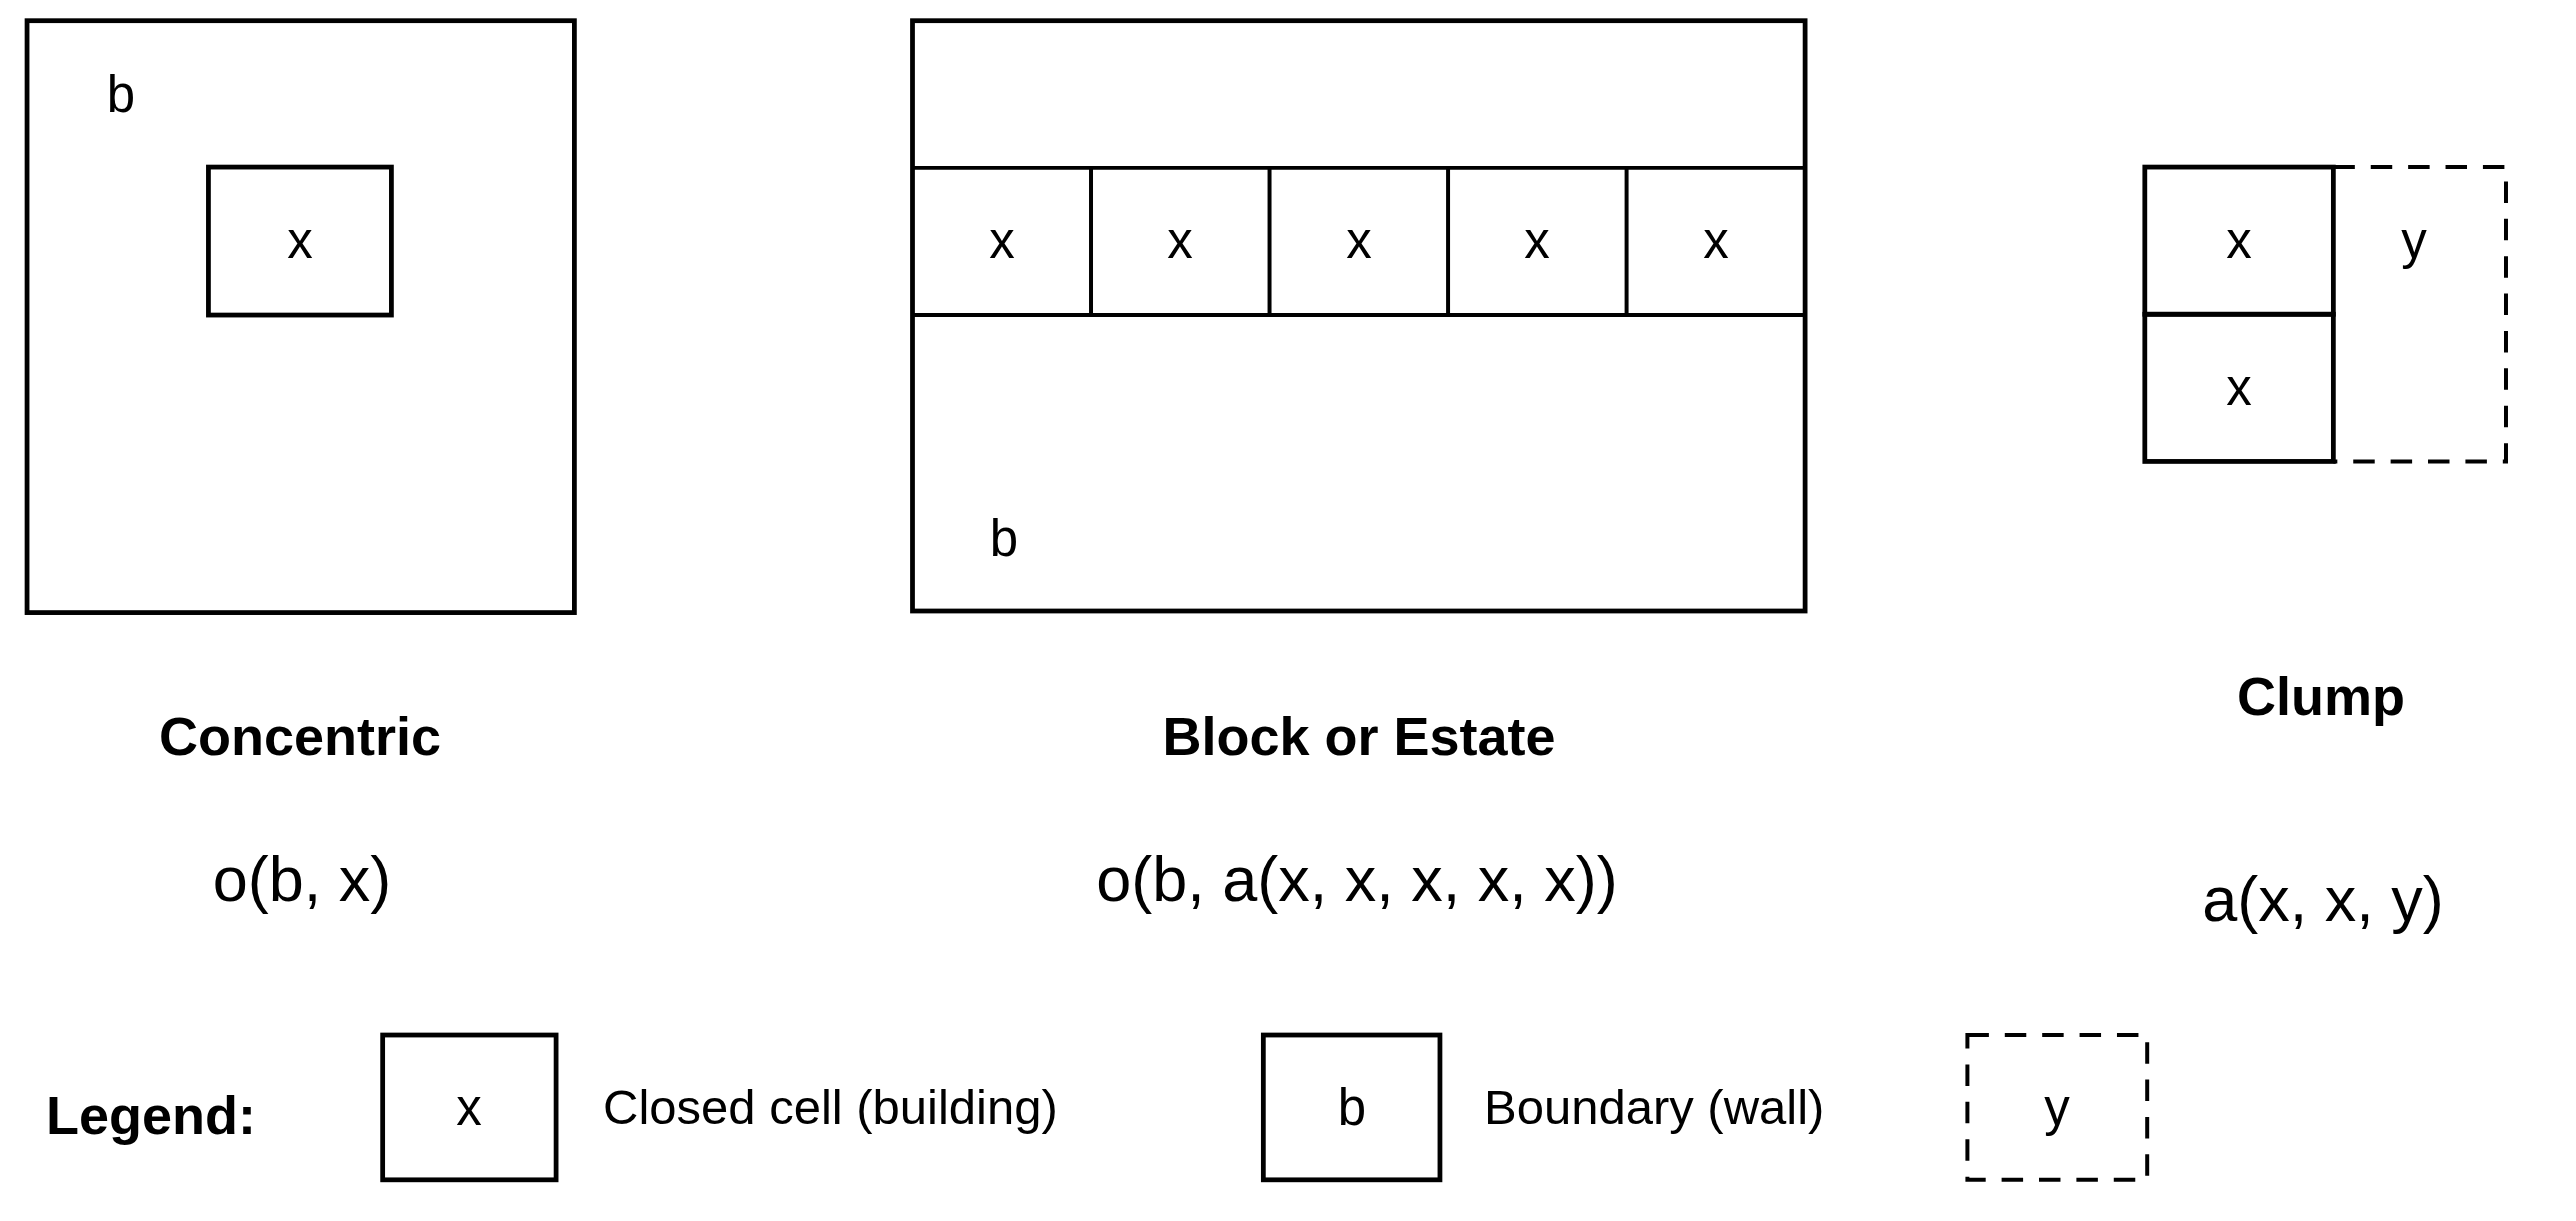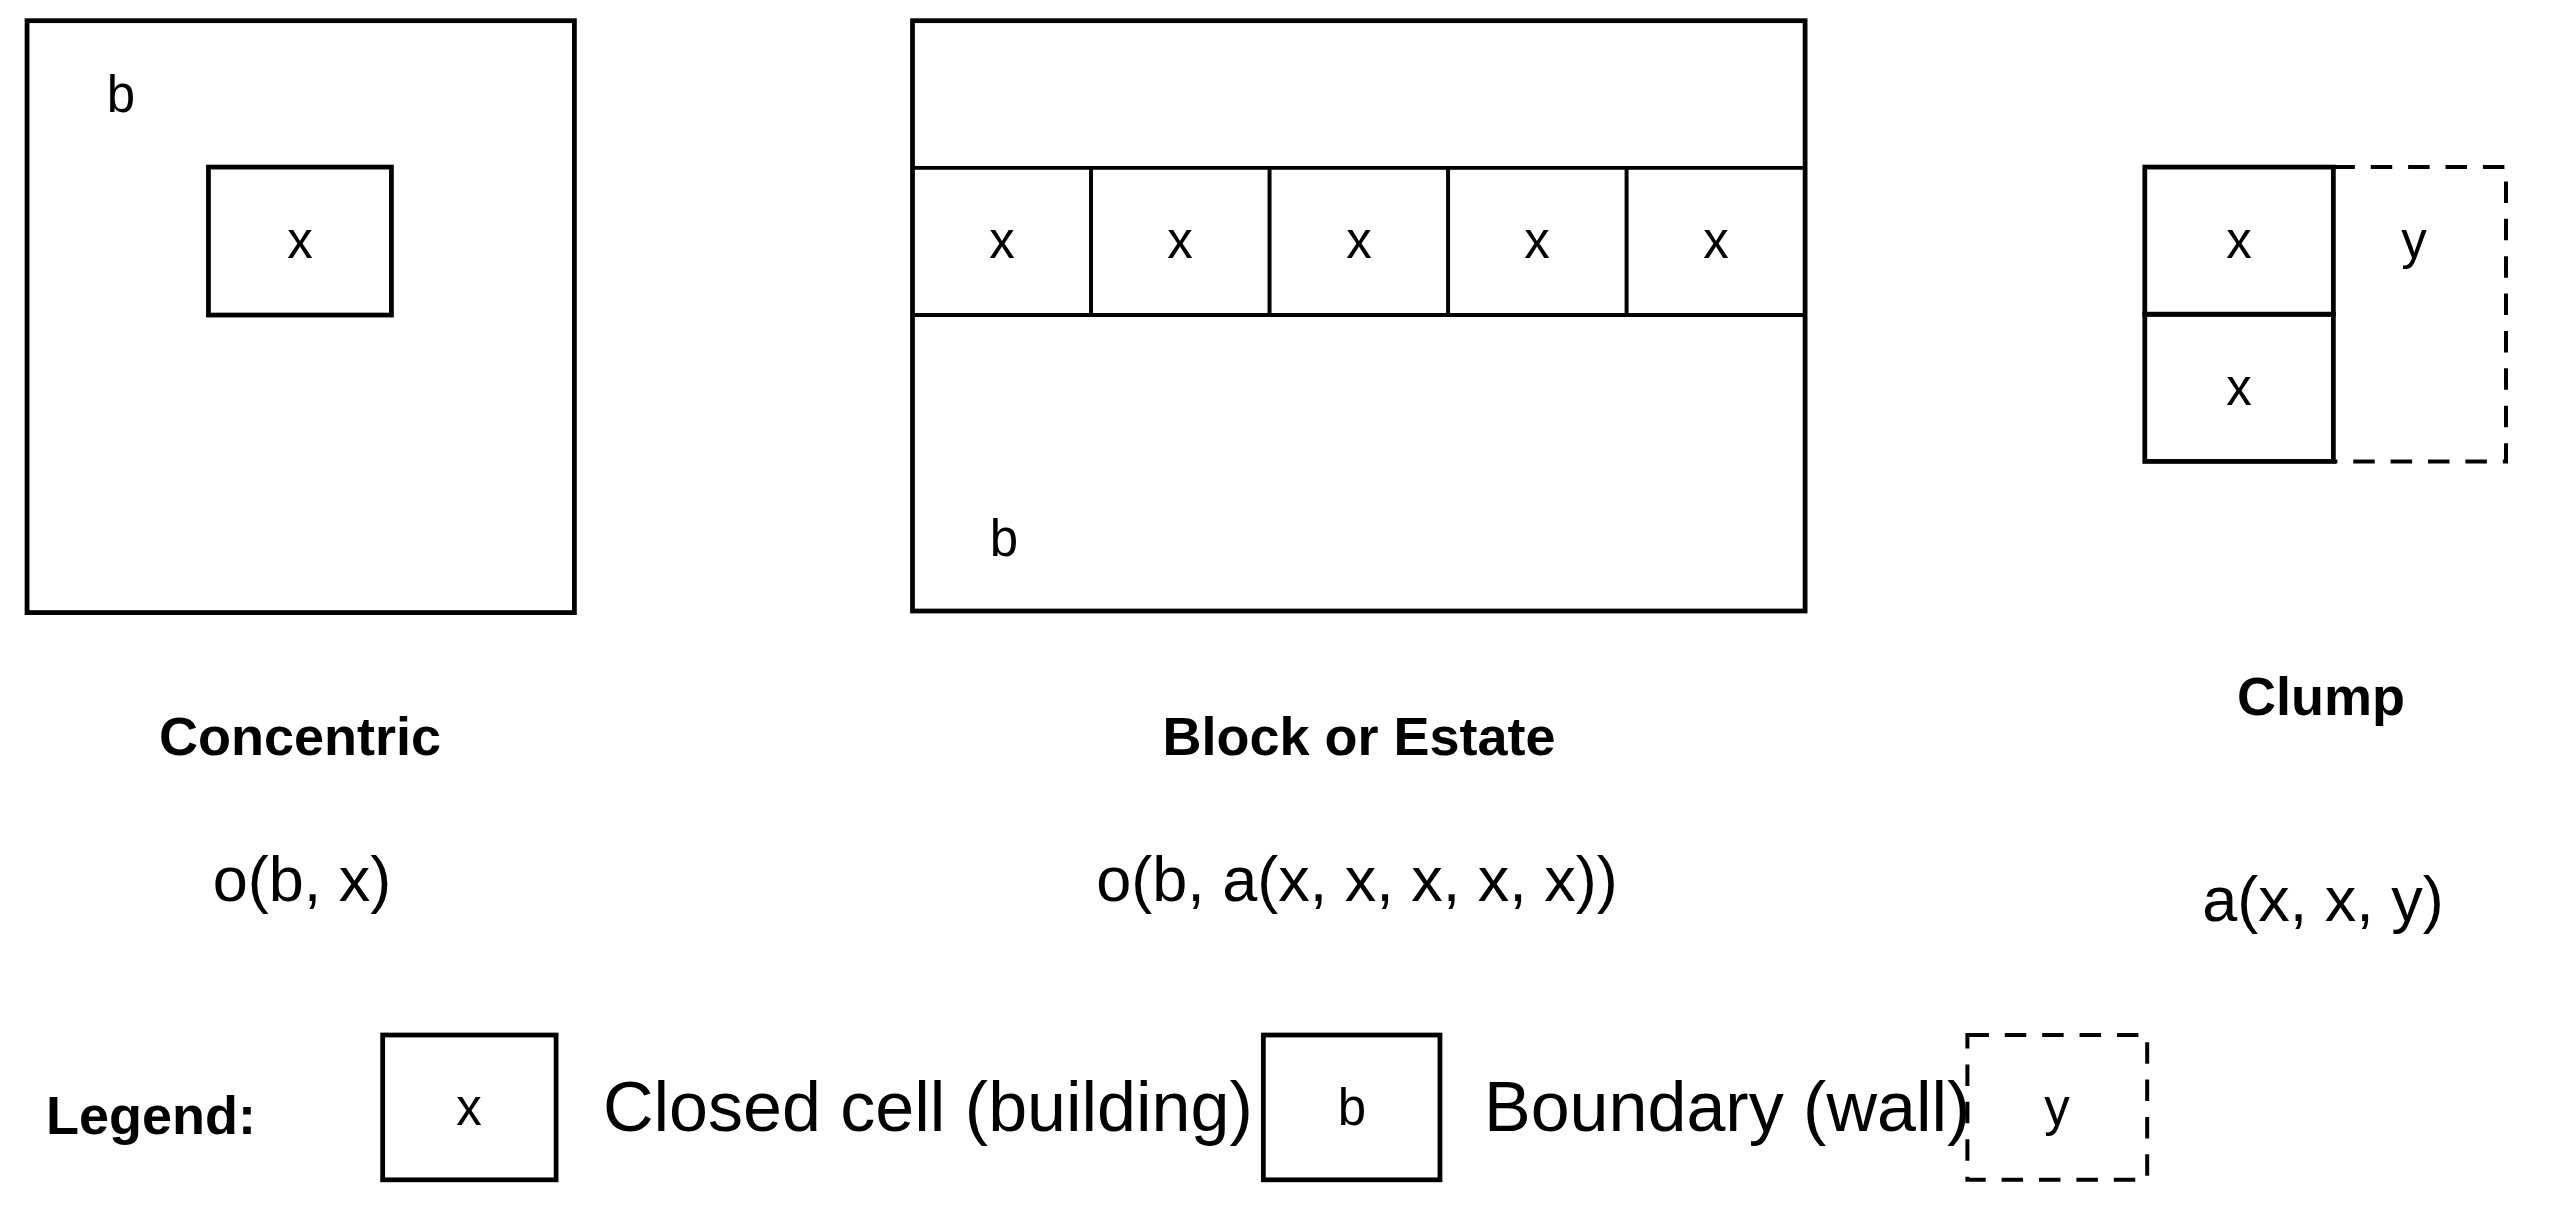--- a/index.html
+++ b/index.html
@@ -25,21 +25,21 @@
     position: absolute;
     white-space: nowrap;
     line-height: 1;
   }
   .ctr { transform: translate(-50%, -50%); }
   .lft { transform: translateY(-50%); }
   .glyph { font-size: 51px; }
   .title { font-size: 54px; font-weight: bold; }
   .formula { font-size: 63px; }
   .legend-heading { font-size: 54px; font-weight: bold; }
-  .legend-label { font-size: 70px; }
+  .legend-label { font-size: 49px; }
 </style>
 </head>
 <body>
 
 <div id="canvas">
 
   <svg id="shapes" width="2576" height="1222" viewBox="0 0 3238 1536" fill="none" stroke="#000000">
 
     <rect x="34" y="26" width="688" height="744" stroke-width="6"></rect>
     <rect x="262" y="210" width="230" height="186" stroke-width="6"></rect>

